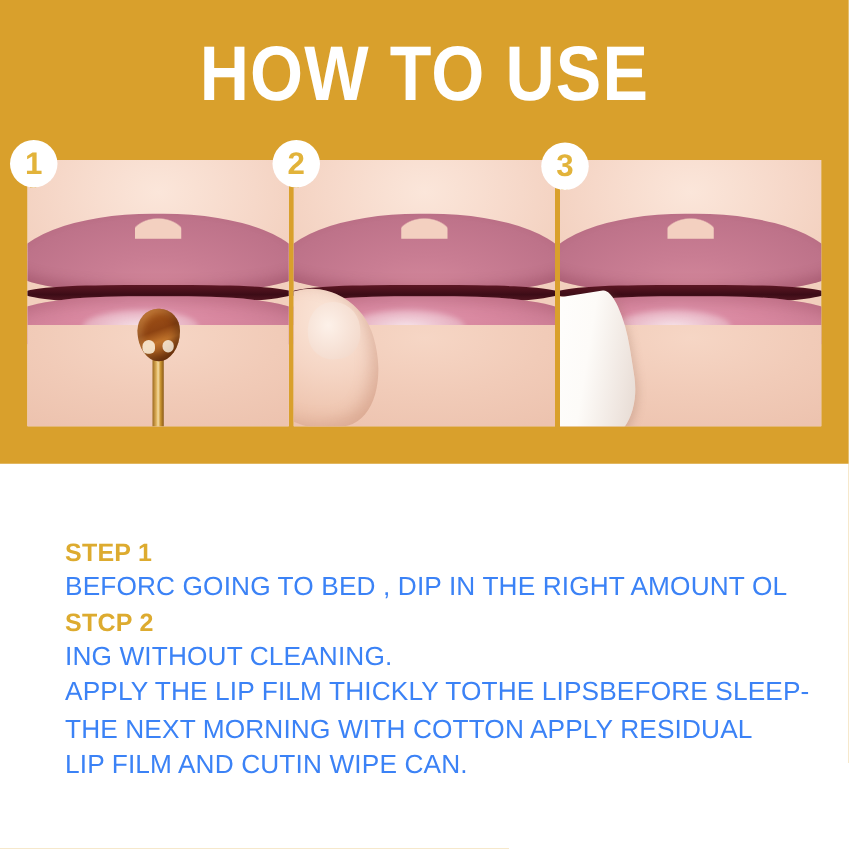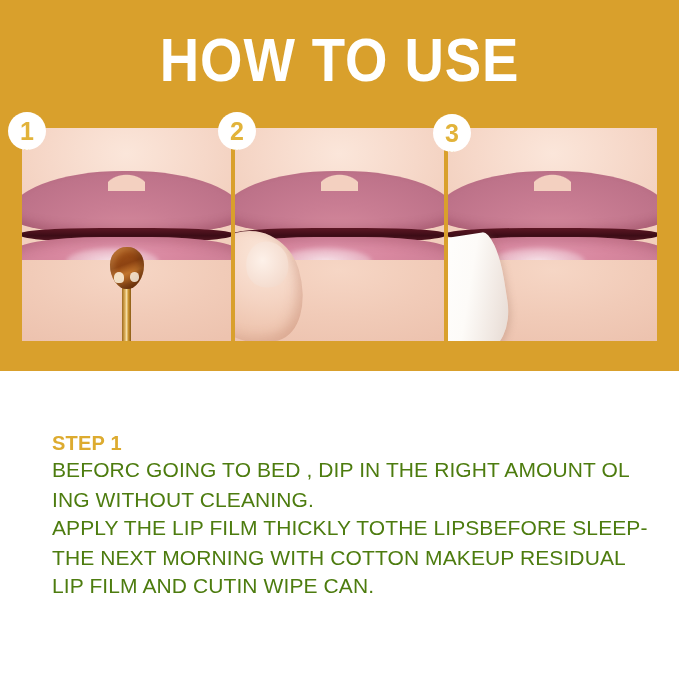--- a/index.html
+++ b/index.html
@@ -249,21 +249,21 @@
     font-size: 20px;
     line-height: 26px;
     color: #ddab2f;
     letter-spacing: .2px;
   }
   .step-body {
     font-family: "Liberation Sans", sans-serif;
     font-weight: normal;
     font-size: 21px;
     line-height: 28px;
-    color: #4d7c0f;
+    color: #3b82f6;
     letter-spacing: .1px;
   }
   .step-block { margin-bottom: 2px; }
 </style>
 </head>
 <body>
 
 <div id="hero">
   <div id="title">HOW TO USE</div>
 </div>
@@ -311,22 +311,23 @@
 <div class="badge" style="left:433px; top:114px;">3</div>
 
 <div id="instructions">
 
   <div class="step-block">
     <div class="step-head">STEP 1</div>
     <div class="step-body">BEFORC GOING TO BED , DIP IN THE RIGHT AMOUNT OL</div>
   </div>
 
   <div class="step-block">
+    <div class="step-head">STCP 2</div>
     <div class="step-body">ING WITHOUT CLEANING.</div>
     <div class="step-body">APPLY THE LIP FILM THICKLY TOTHE LIPSBEFORE SLEEP-</div>
   </div>
 
   <div class="step-block">
-    <div class="step-body">THE NEXT MORNING WITH COTTON MAKEUP RESIDUAL</div>
+    <div class="step-body">THE NEXT MORNING WITH COTTON APPLY RESIDUAL</div>
     <div class="step-body">LIP FILM AND CUTIN WIPE CAN.</div>
   </div>
 
 </div>
 
 </body></html>

